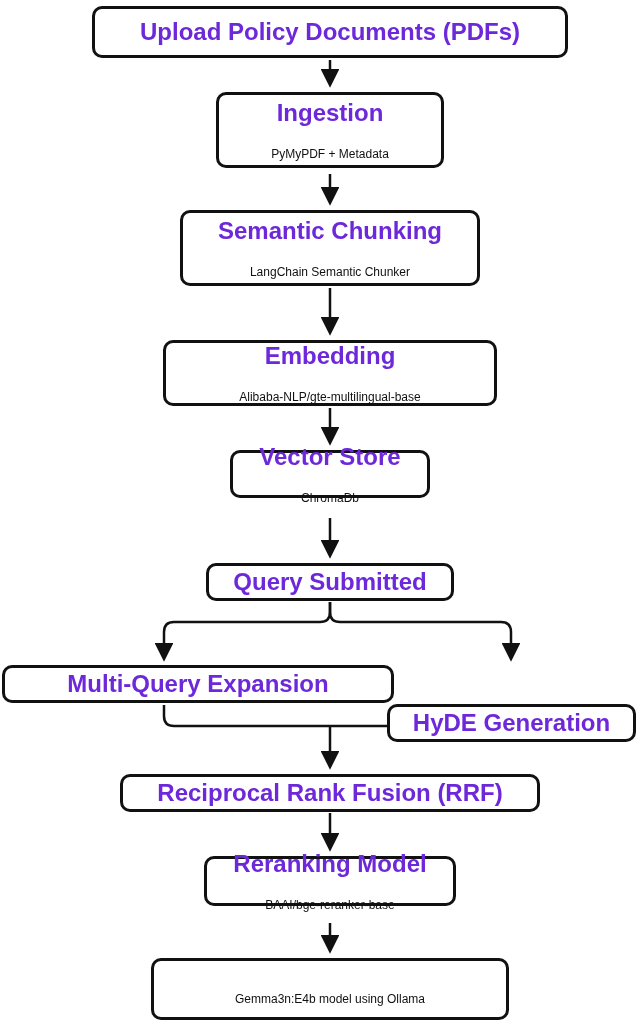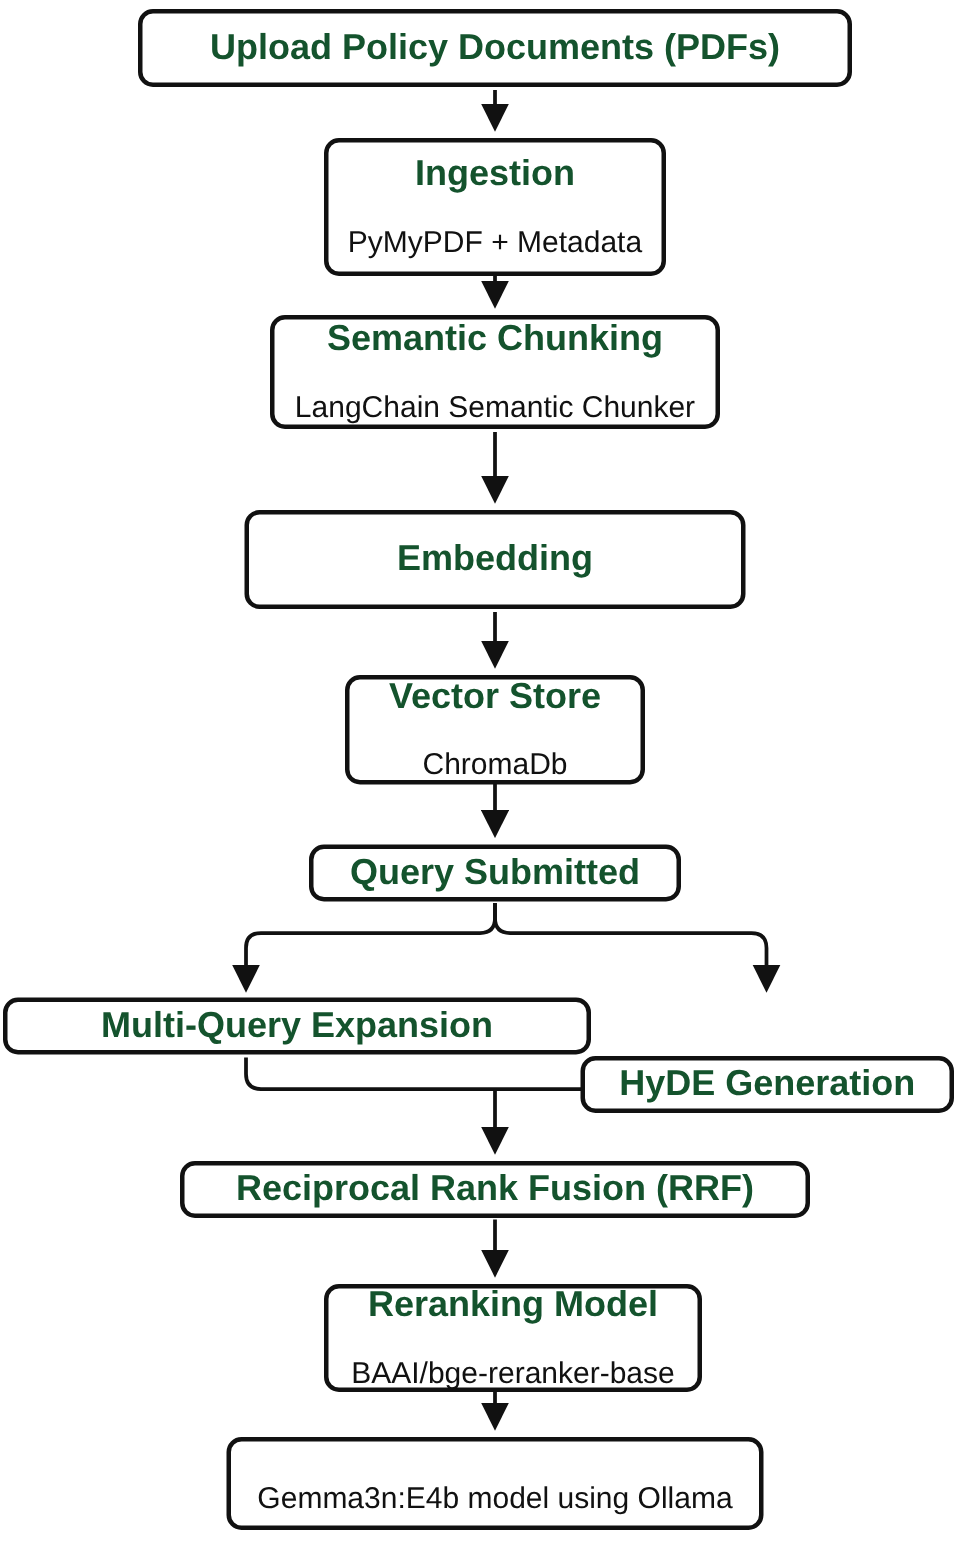--- a/index.html
+++ b/index.html
@@ -25,42 +25,42 @@
     display: flex;
     flex-direction: column;
     align-items: center;
     justify-content: center;
     text-align: center;
     padding: 4px 10px;
   }
   .node .title {
     font-weight: bold;
     font-size: 24px;
-    color: #14532d;
+    color: #6d28d9;
     line-height: 1.15;
     white-space: nowrap;
   }
   .node .subtitle {
-    font-size: 20px;
+    font-size: 12px;
     color: #111111;
     line-height: 1.2;
     margin-top: 20px;
     white-space: nowrap;
   }
   
   .n-upload    { left: 92px;  top: 6px;   width: 476px; height: 52px; }
-  .n-ingestion { left: 216px; top: 92px;  width: 228px; height: 92px; }
+  .n-ingestion { left: 216px; top: 92px;  width: 228px; height: 76px; }
   .n-chunking  { left: 180px; top: 210px; width: 300px; height: 76px; }
   .n-embedding { left: 163px; top: 340px; width: 334px; height: 66px; }
-  .n-vector    { left: 230px; top: 450px; width: 200px; height: 73px; }
+  .n-vector    { left: 230px; top: 450px; width: 200px; height: 48px; }
   .n-query     { left: 206px; top: 563px; width: 248px; height: 38px; }
   .n-multi     { left: 2px;   top: 665px; width: 392px; height: 38px; }
   .n-hyde      { left: 387px; top: 666px; width: 249px; height: 38px; margin-top: 38px; }
   .n-rrf       { left: 120px; top: 774px; width: 420px; height: 38px; text-align: right; }
-  .n-rerank    { left: 216px; top: 856px; width: 252px; height: 72px; }
+  .n-rerank    { left: 204px; top: 856px; width: 252px; height: 50px; }
   .n-final     { left: 151px; top: 958px; width: 358px; height: 62px; }
 </style>
 </head>
 <body>
 
 <div class="canvas">
 
   <svg class="arrows" viewBox="0 0 640 1027" xmlns="http://www.w3.org/2000/svg">
     <defs>
       <marker id="arrow" viewBox="0 0 10 10" refX="8" refY="5" markerWidth="7.5" markerHeight="7.5" orient="auto-start-reverse">
@@ -92,20 +92,21 @@
     <div class="subtitle">PyMyPDF + Metadata</div>
   </div>
 
   <div class="node n-chunking">
     <div class="title">Semantic Chunking</div>
     <div class="subtitle">LangChain Semantic Chunker</div>
   </div>
 
   <div class="node n-embedding">
     <div class="title">Embedding</div>
+    <div class="subtitle">Alibaba-NLP/gte-multilingual-base</div>
   </div>
 
   <div class="node n-vector">
     <div class="title">Vector Store</div>
     <div class="subtitle">ChromaDb</div>
   </div>
 
   <div class="node n-query">
     <div class="title">Query Submitted</div>
   </div>

